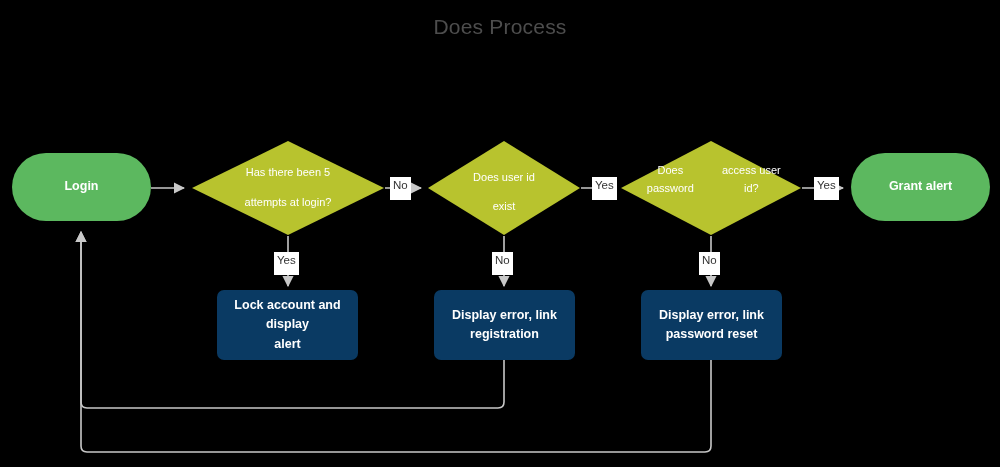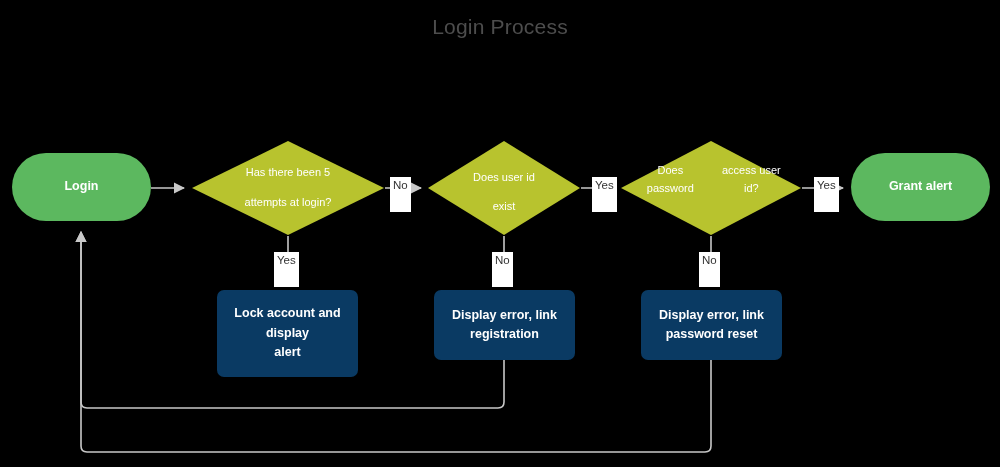--- a/index.html
+++ b/index.html
@@ -68,21 +68,21 @@
     pointer-events: none;
     gap: 12px;
   }
   .edge-label {
     position: absolute;
     background: #ffffff;
     color: #333333;
     font-size: 11.5px;
     font-family: "Liberation Sans", sans-serif;
     line-height: 1;
-    padding: 3px 3px 20px 3px;
+    padding: 3px 3px 8px 3px;
     box-sizing: border-box;
     text-align: center;
     white-space: nowrap;
   }
 </style>
 </head>
 <body>
 
 <svg id="canvas" viewBox="0 0 1000 467" xmlns="http://www.w3.org/2000/svg">
   <defs>
@@ -101,21 +101,21 @@
   <path d="M 802 188 L 843 188" stroke="#c8c8c8" stroke-width="1.6" fill="none" marker-end="url(#arrow)"></path>
 
   <path d="M 288 236 L 288 286" stroke="#c8c8c8" stroke-width="1.6" fill="none" marker-end="url(#arrow)"></path>
   <path d="M 504 236 L 504 286" stroke="#c8c8c8" stroke-width="1.6" fill="none" marker-end="url(#arrow)"></path>
   <path d="M 711 236 L 711 286" stroke="#c8c8c8" stroke-width="1.6" fill="none" marker-end="url(#arrow)"></path>
 
   <path d="M 504 360 L 504 402 Q 504 408 498 408 L 87 408 Q 81 408 81 402 L 81 232" stroke="#c8c8c8" stroke-width="1.6" fill="none" marker-end="url(#arrow)"></path>
   <path d="M 711 360 L 711 446 Q 711 452 705 452 L 87 452 Q 81 452 81 446 L 81 232" stroke="#c8c8c8" stroke-width="1.6" fill="none" marker-end="url(#arrow)"></path>
 </svg>
 
-<div class="diagram-title">Login Process</div>
+<div class="diagram-title">Does Process</div>
 
 <div class="node node-terminal" style="left:12px; top:153px; width:139px; height:68px;">
   <span>Login</span>
 </div>
 
 <div class="node node-terminal" style="left:851px; top:153px; width:139px; height:68px;">
   <span>Grant alert</span>
 </div>
 
 <div class="node-decision-label" style="left:209px; top:160px; width:158px; height:56px; flex-direction:column;">
@@ -126,21 +126,21 @@
 <div class="node-decision-label" style="left:437px; top:160px; width:134px; height:56px; flex-direction:column;justify-content:flex-end;">
   <span>Does user id</span>
   <span>exist</span>
 </div>
 
 <div class="node-decision-label" style="left:636px; top:152px; width:150px; height:56px; flex-direction:row;">
   <span>Does password</span>
   <span>access user id?</span>
 </div>
 
-<div class="node node-process" style="left:217px; top:290px; width:141px; height:87px; flex-direction:column;">
+<div class="node node-process" style="left:217px; top:290px; width:141px; height:70px; flex-direction:column;">
   <span>Lock account and display</span>
   <span>alert</span>
 </div>
 
 <div class="node node-process" style="left:434px; top:290px; width:141px; height:70px; flex-direction:column;">
   <span>Display error, link</span>
   <span>registration</span>
 </div>
 
 <div class="node node-process" style="left:641px; top:290px; width:141px; height:70px; flex-direction:column;">

